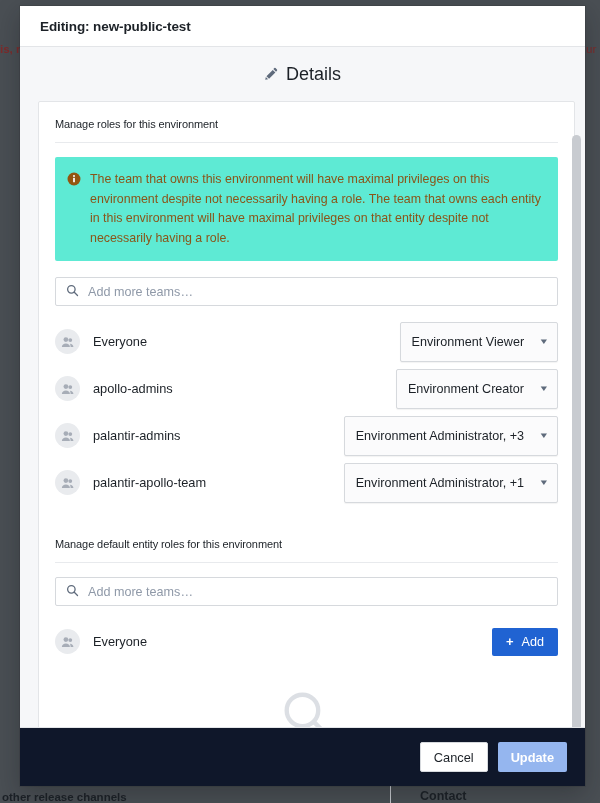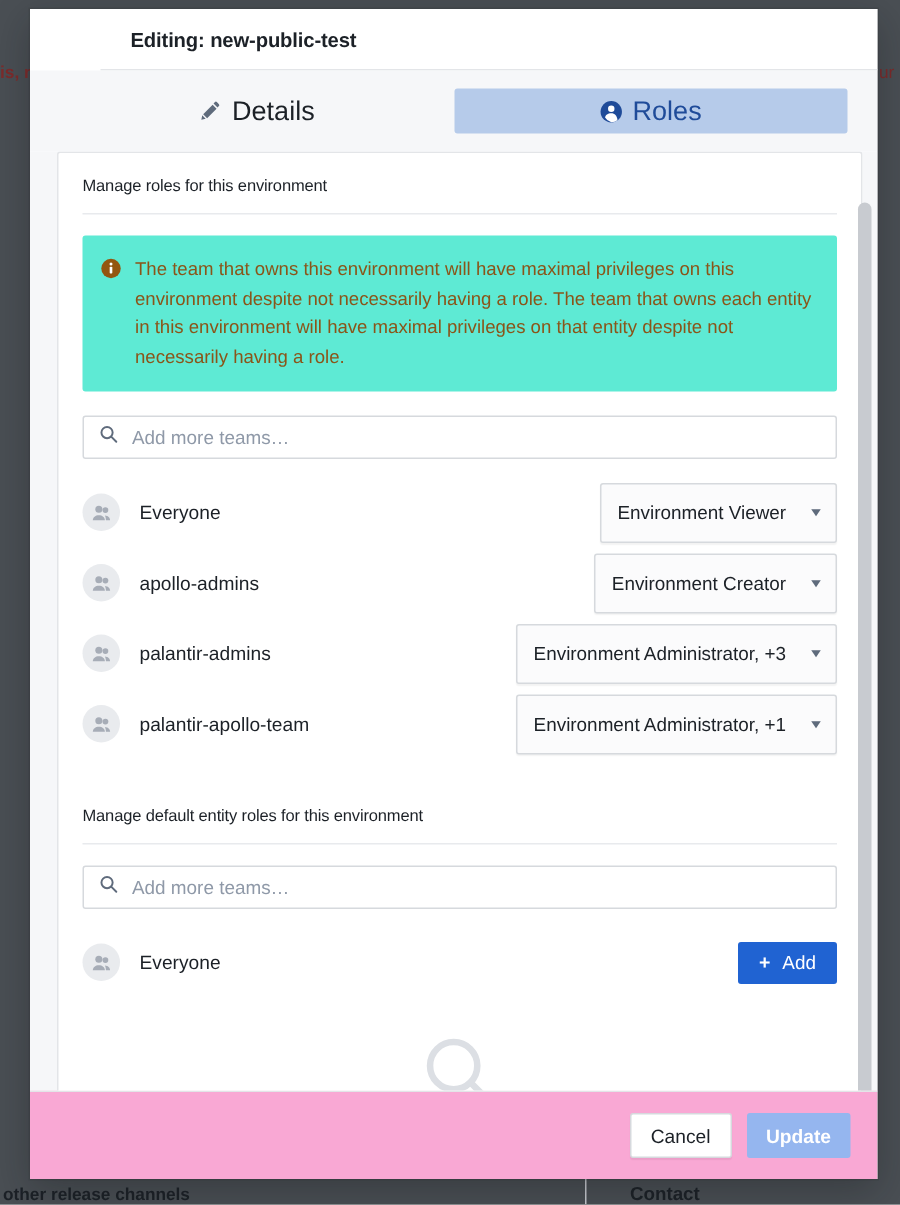--- a/index.html
+++ b/index.html
@@ -89,21 +89,20 @@
 
   .modal-header {
     height: 41px;
     flex: 0 0 41px;
     background: #ffffff;
     border-bottom: 1px solid #e3e5e8;
     display: flex;
     align-items: center;
     padding: 0 20px;
     box-sizing: border-box;
-    margin-left: 47px;
   }
   .modal-title {
     font-size: 13.5px;
     font-weight: 700;
     color: #1c2127;
     letter-spacing: -0.1px;
   }
 
   
   .tabs-strip {
@@ -304,21 +303,21 @@
     top: 28px;
     width: 9px;
     height: 625px;
     background: #c8cbd0;
     border-radius: 5px;
   }
 
   
   .modal-footer {
     flex: 0 0 auto;
-    background: #f9a8d4;
+    background: #0f172a;
     border-top: 1px solid #e3e5e8;
     padding: 14px 18px;
     display: flex;
     justify-content: flex-end;
     gap: 10px;
     box-sizing: border-box;
   }
   .btn {
     height: 30px;
     min-width: 60px;
@@ -362,30 +361,20 @@
 
   <div class="tabs-strip">
     <div class="tab">
       <span class="tab-icon">
         <svg width="14" height="14" viewBox="0 0 16 16" fill="#5f6b7c">
           <path d="M11.8 1.2a1 1 0 0 1 1.4 0l1.6 1.6a1 1 0 0 1 0 1.4l-1.1 1.1-3-3 1.1-1.1zM10 3.3l3 3-7.2 7.2-3-3L10 3.3zM2.1 11.3l2.6 2.6-3.3.7.7-3.3z"></path>
         </svg>
       </span>
       <span>Details</span>
     </div>
-    <div class="tab active">
-      <span class="tab-icon">
-        <svg width="15" height="15" viewBox="0 0 16 16">
-          <circle cx="8" cy="8" r="7.6" fill="#1f4b99"></circle>
-          <circle cx="8" cy="5.9" r="2.3" fill="#ffffff"></circle>
-          <path d="M8 9c-2.4 0-4.2 1.3-4.4 3.1A7.2 7.2 0 0 0 8 15.4c1.7 0 3.3-.6 4.4-1.6C12.2 10.8 10.4 9 8 9z" fill="#ffffff"></path>
-        </svg>
-      </span>
-      <span>Roles</span>
-    </div>
   </div>
 
   <div class="modal-body">
     <div class="scroll-pane">
 
       <div class="card">
 
         <div class="card-section">
           <div class="section-title">Manage roles for this environment</div>
           <div class="divider"></div>

